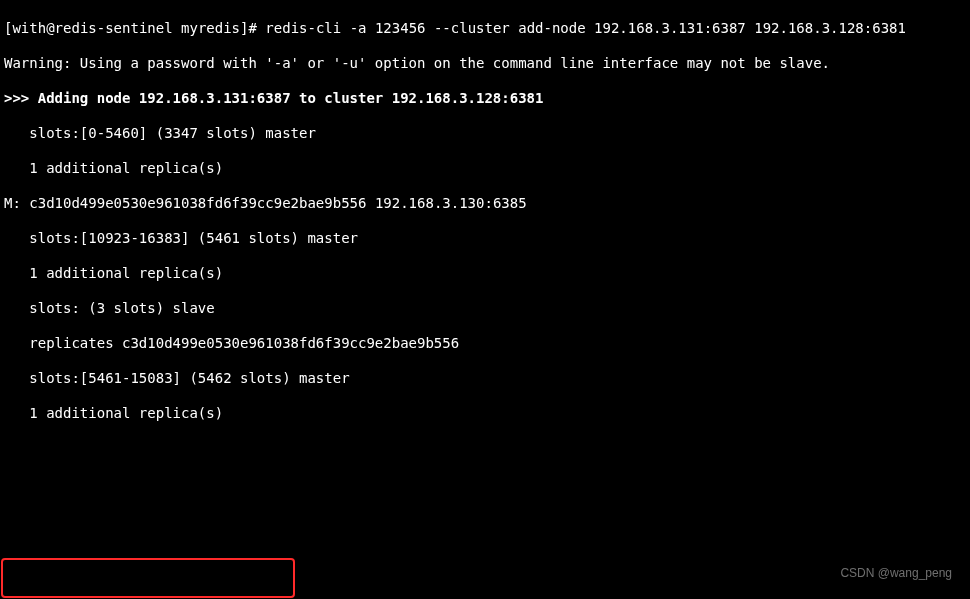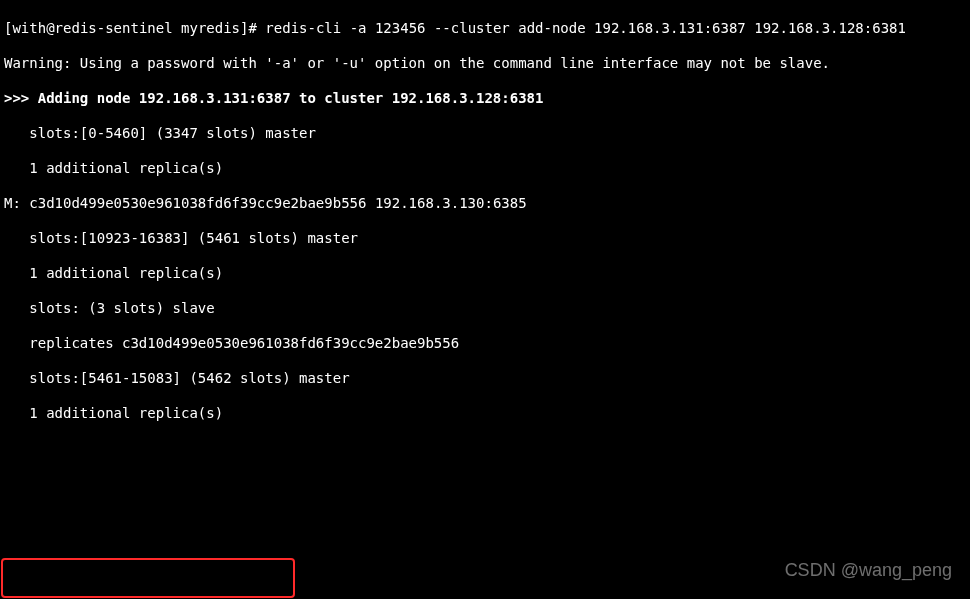--- a/index.html
+++ b/index.html
@@ -26,21 +26,21 @@
     border: 2.5px solid #ff2a2a;
     border-radius: 4px;
     pointer-events: none;
   }
   .watermark {
     position: absolute;
     right: 18px;
     bottom: 18px;
     color: rgba(200,200,200,0.55);
     font-family: Arial, sans-serif;
-    font-size: 18px;
+    font-size: 12px;
   }
 </style>
 </head>
 <body>
 
 <div class="terminal">
 <span class="line">[<span>with</span>@<span>redis-sentinel</span> <span>myredis</span>]# <span>redis-cli -a 123456 --cluster add-node 192.168.3.131:6387 192.168.3.128:6381</span></span>
 <span class="line">Warning: Using a password with '-a' or '-u' option on the command line interface may not be slave.</span>
 <span class="line bold">&gt;&gt;&gt; Adding node 192.168.3.131:6387 to cluster 192.168.3.128:6381</span>
 <span class="line">   slots:[0-5460] (3347 slots) master</span>

